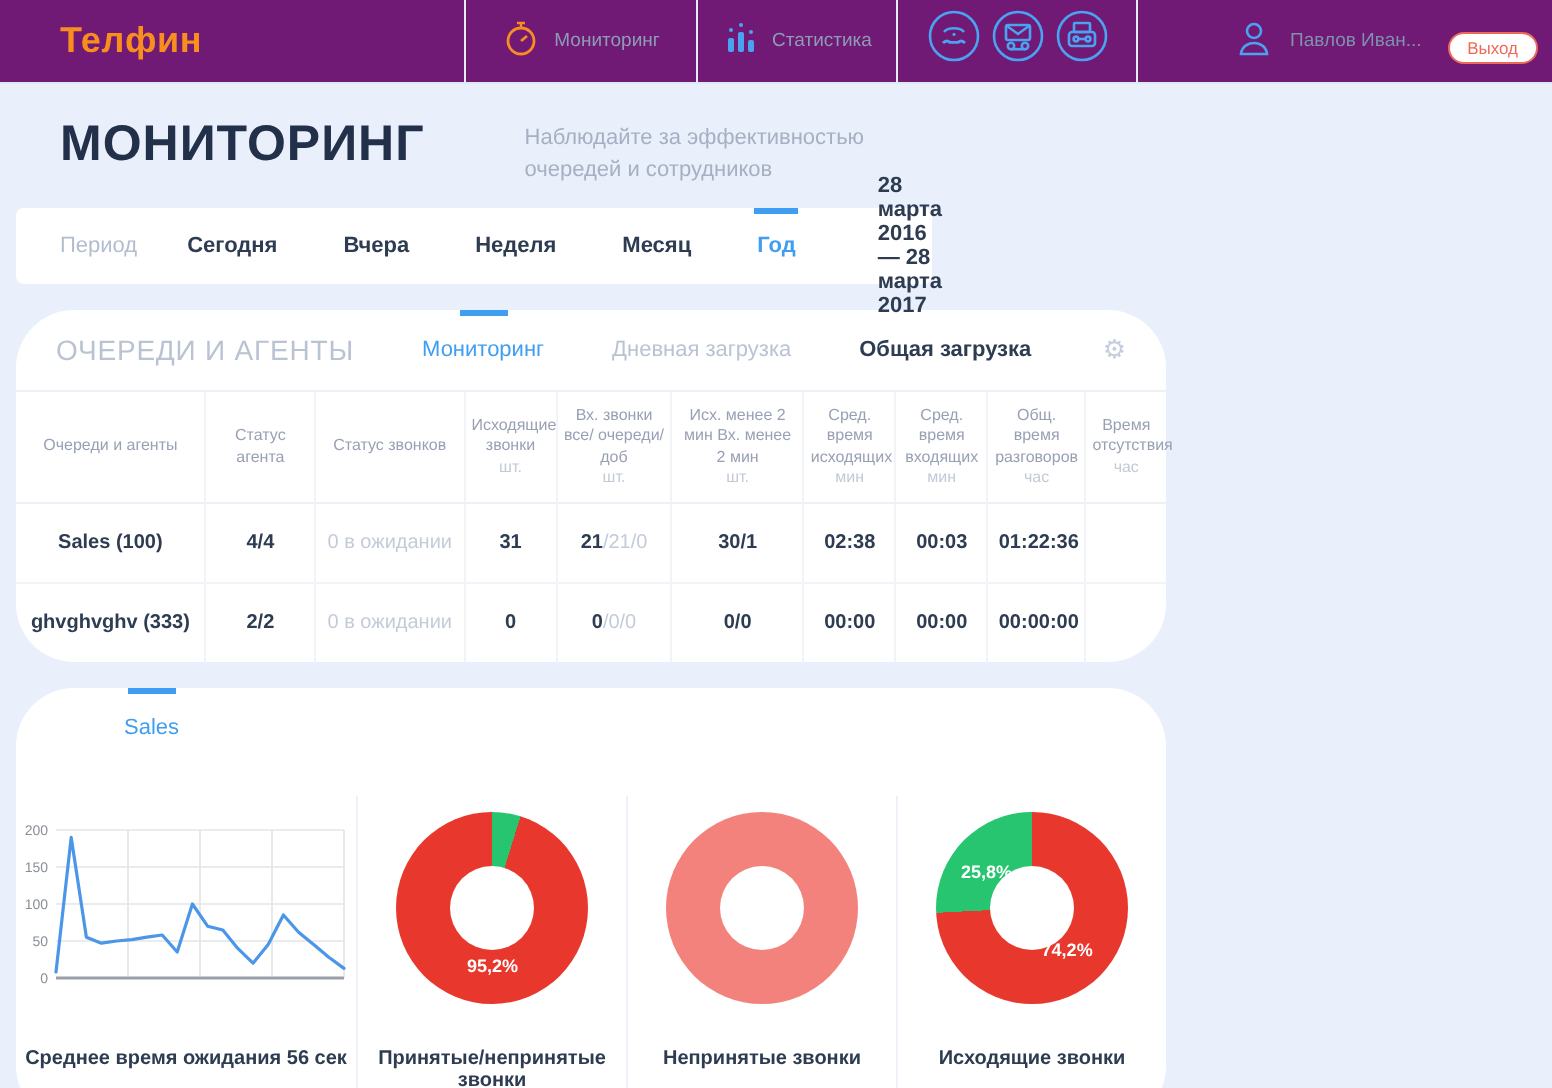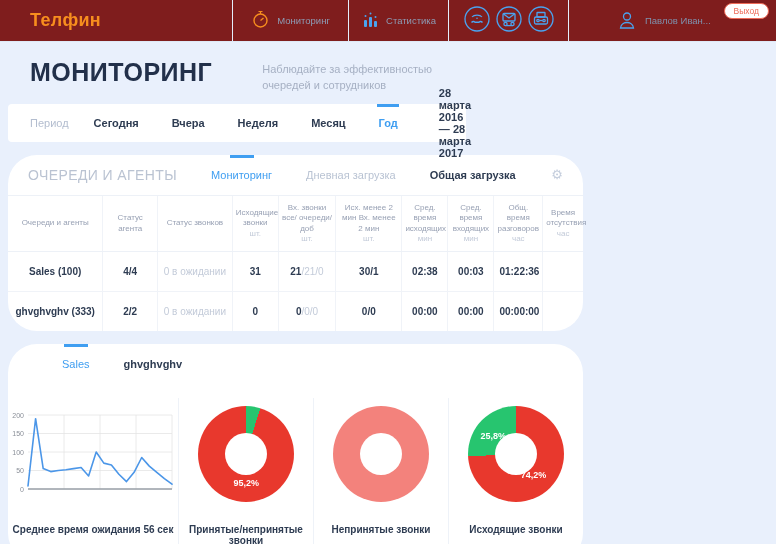--- a/index.html
+++ b/index.html
@@ -1,27 +1,27 @@
 <!DOCTYPE html>
 <html><head>
 <meta charset="utf-8">
 <style>
   * { margin:0; padding:0; box-sizing:border-box; }
   html,body { width:776px; height:544px; }
   body { font-family:"Liberation Sans", sans-serif; background:#e9f0fc; overflow:hidden; }
 
   
-  .header { position:relative; height:42px; background:#7f1d1d; display:flex; align-items:stretch; border-bottom:1px solid #dfe9f6; }
+  .header { position:relative; height:42px; background:#701a75; display:flex; align-items:stretch; border-bottom:1px solid #dfe9f6; }
   .h-logo { width:232px; display:flex; align-items:center; padding-left:30px; font-size:18px; font-weight:bold; color:#f78e1e; letter-spacing:.3px; }
   .h-item { border-left:1px solid #e4eefb; display:flex; align-items:center; justify-content:center; gap:7px; }
   .h-nav { width:116px; font-size:9.5px; color:#8d9cb5; }
   .h-nav2 { width:100px; font-size:9.5px; color:#8d9cb5; }
   .h-circles { width:120px; gap:6px; }
   .h-user { flex:1; justify-content:flex-start; padding-left:48px; font-size:9.5px; color:#7f91ad; gap:8px; }
-  .logout { position:absolute; top:3px; right:7px; border:1px solid #ee6a58; color:#ee6a58; font-size:8.5px; border-radius:9px; padding:2px 9px; background:#fff; cursor:pointer;text-align:center; }
+  .logout { position:absolute; top:16px; right:7px; border:1px solid #ee6a58; color:#ee6a58; font-size:8.5px; border-radius:9px; padding:2px 9px; background:#fff; cursor:pointer;text-align:center; }
   .cicon { width:26px; height:26px; }
 
   
   .main { padding:0 8px; }
   .title-row { display:flex; align-items:flex-start; padding:16px 0 10px 22px; }
   .title-row h1 { font-size:25px; font-weight:600; color:#22304a; letter-spacing:.5px; }
   .subtitle { margin-left:50px; margin-top:4px; font-size:11px; line-height:1.45; color:#a6b0c3; }
 
   .card { background:#fff; border-radius:4px; }
 
@@ -223,21 +223,20 @@
           <td>00:00:00</td>
           <td></td>
         </tr>
       </tbody>
     </table>
   </div>
 
   <div class="card section-card">
     <div class="sec-head">
       <span class="tab tab-active">Sales</span>
-      <span class="tab tab-dark">ghvghvghv</span>
     </div>
 
     <div class="charts-row">
 
       <div class="chart-cell">
         <div class="chart-area">
           <svg id="line-chart" width="170" height="95" viewBox="0 0 170 95">
               <line x1="20" x2="164" y1="82" y2="82" stroke="#e4e4e4" stroke-width="0.8"></line>
               <text x="16" y="84.5" text-anchor="end" font-size="7" fill="#8a8f98" font-family="Liberation Sans, sans-serif">0</text>
               <line x1="20" x2="164" y1="63.5" y2="63.5" stroke="#e4e4e4" stroke-width="0.8"></line>

